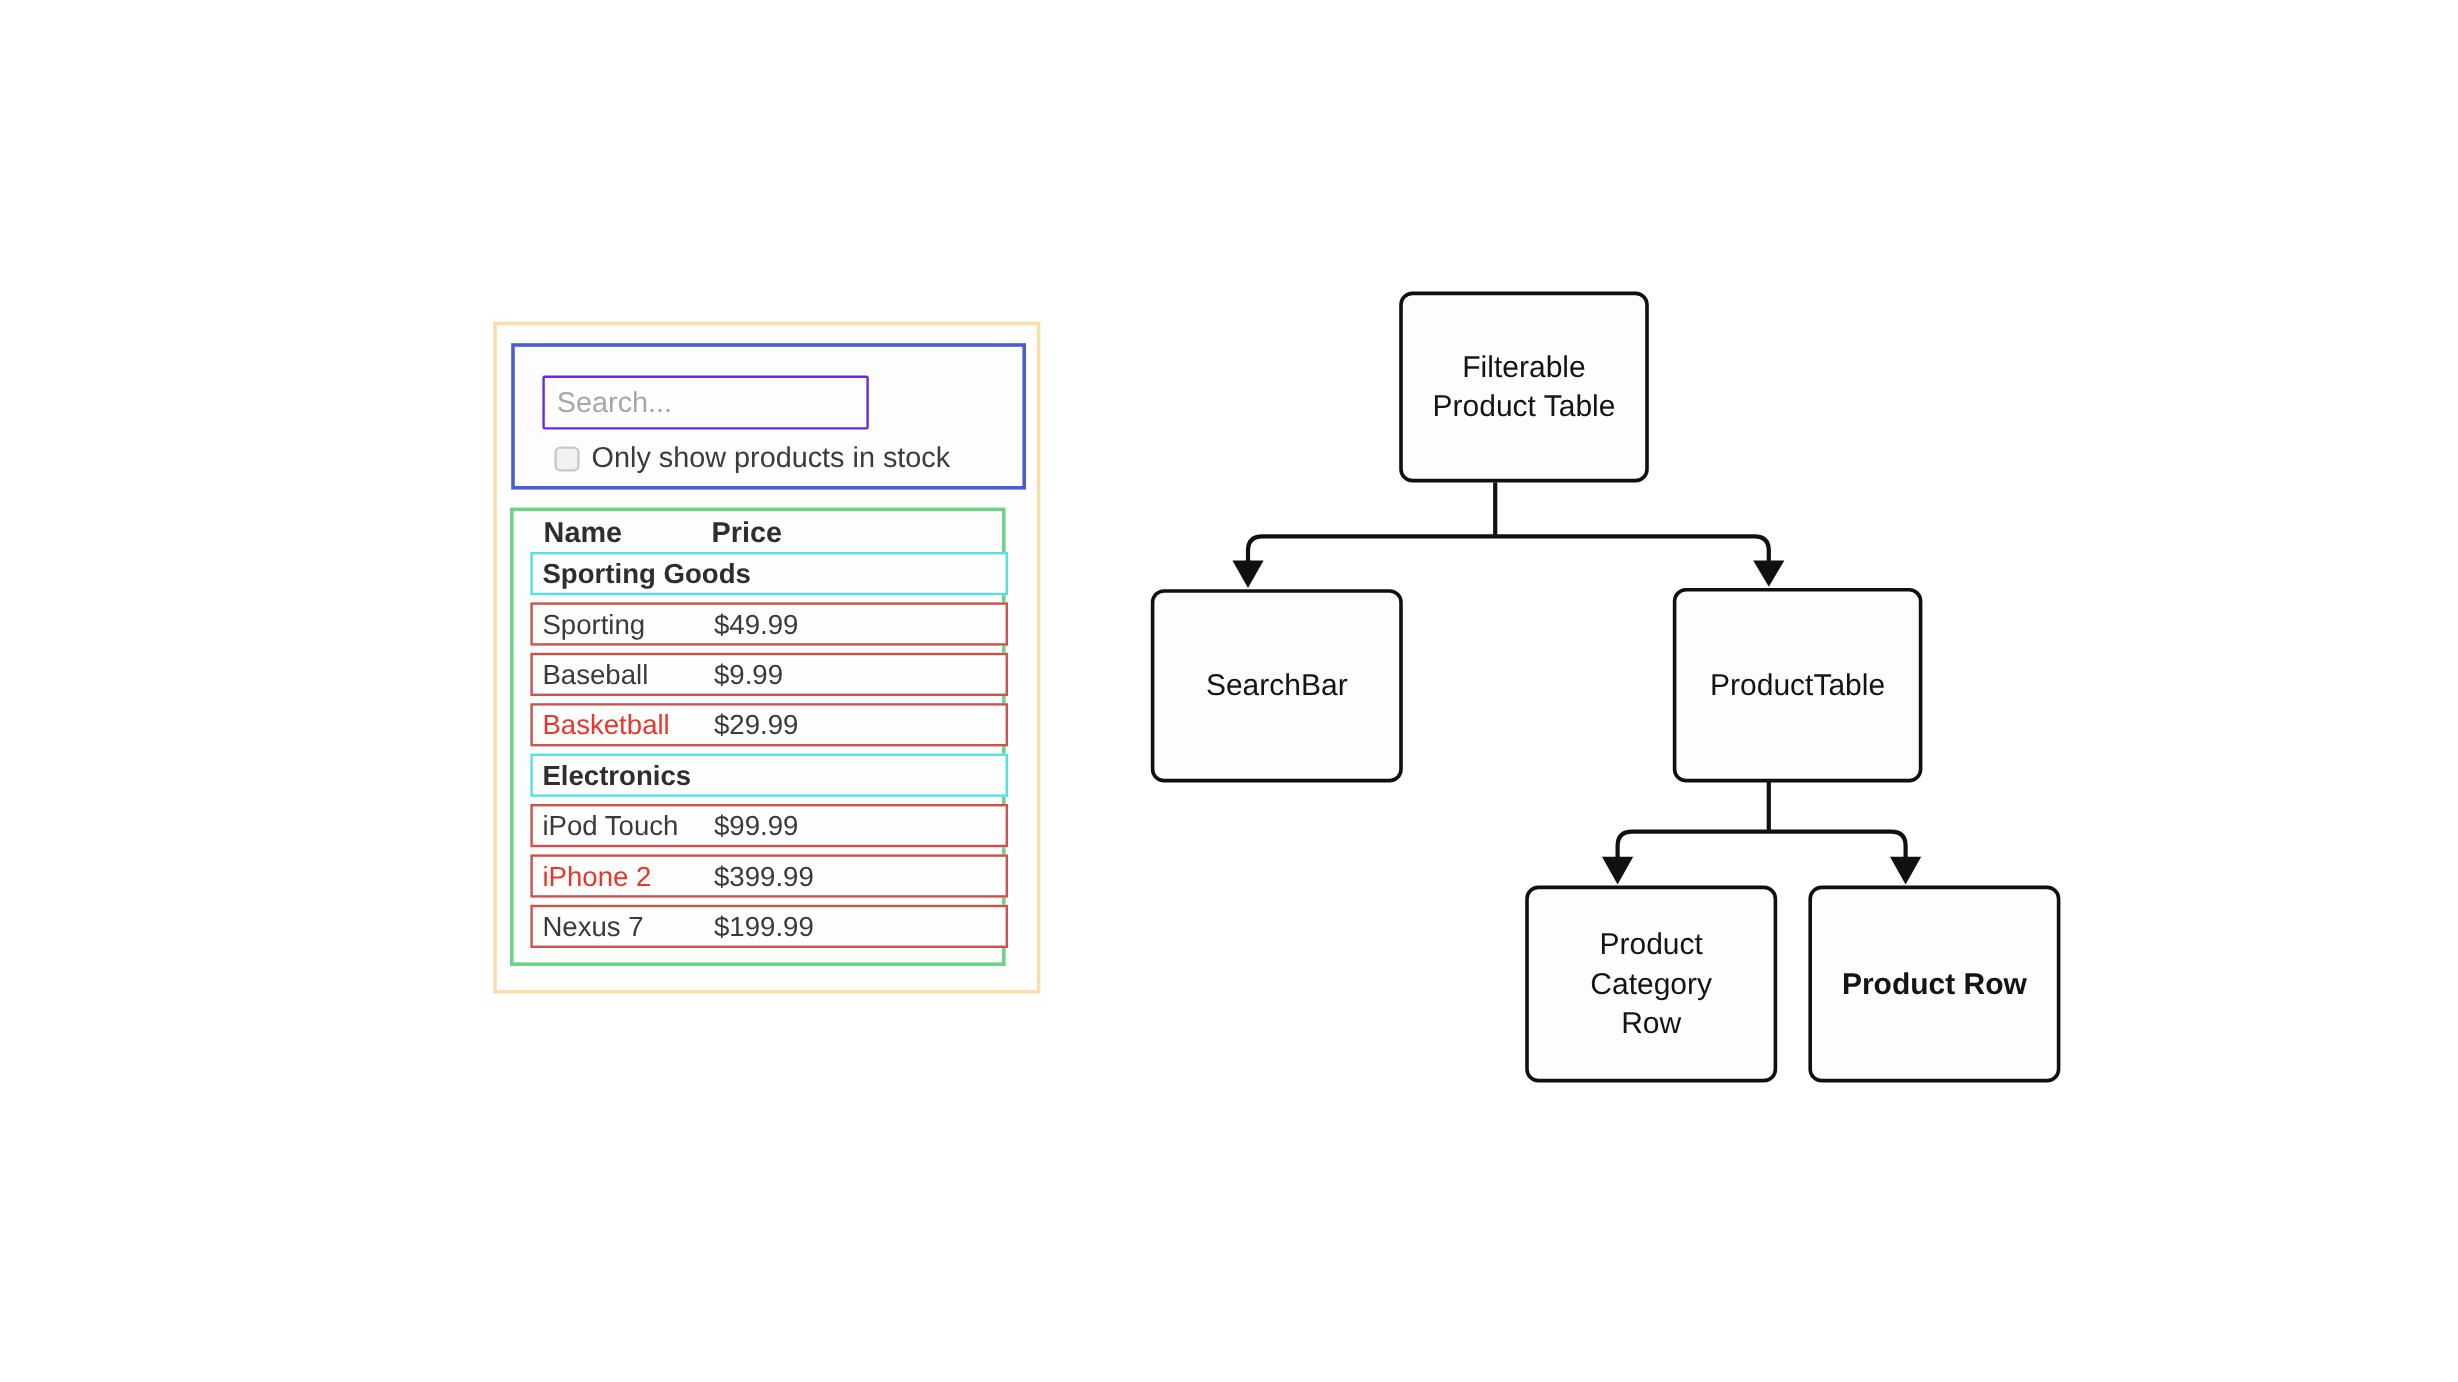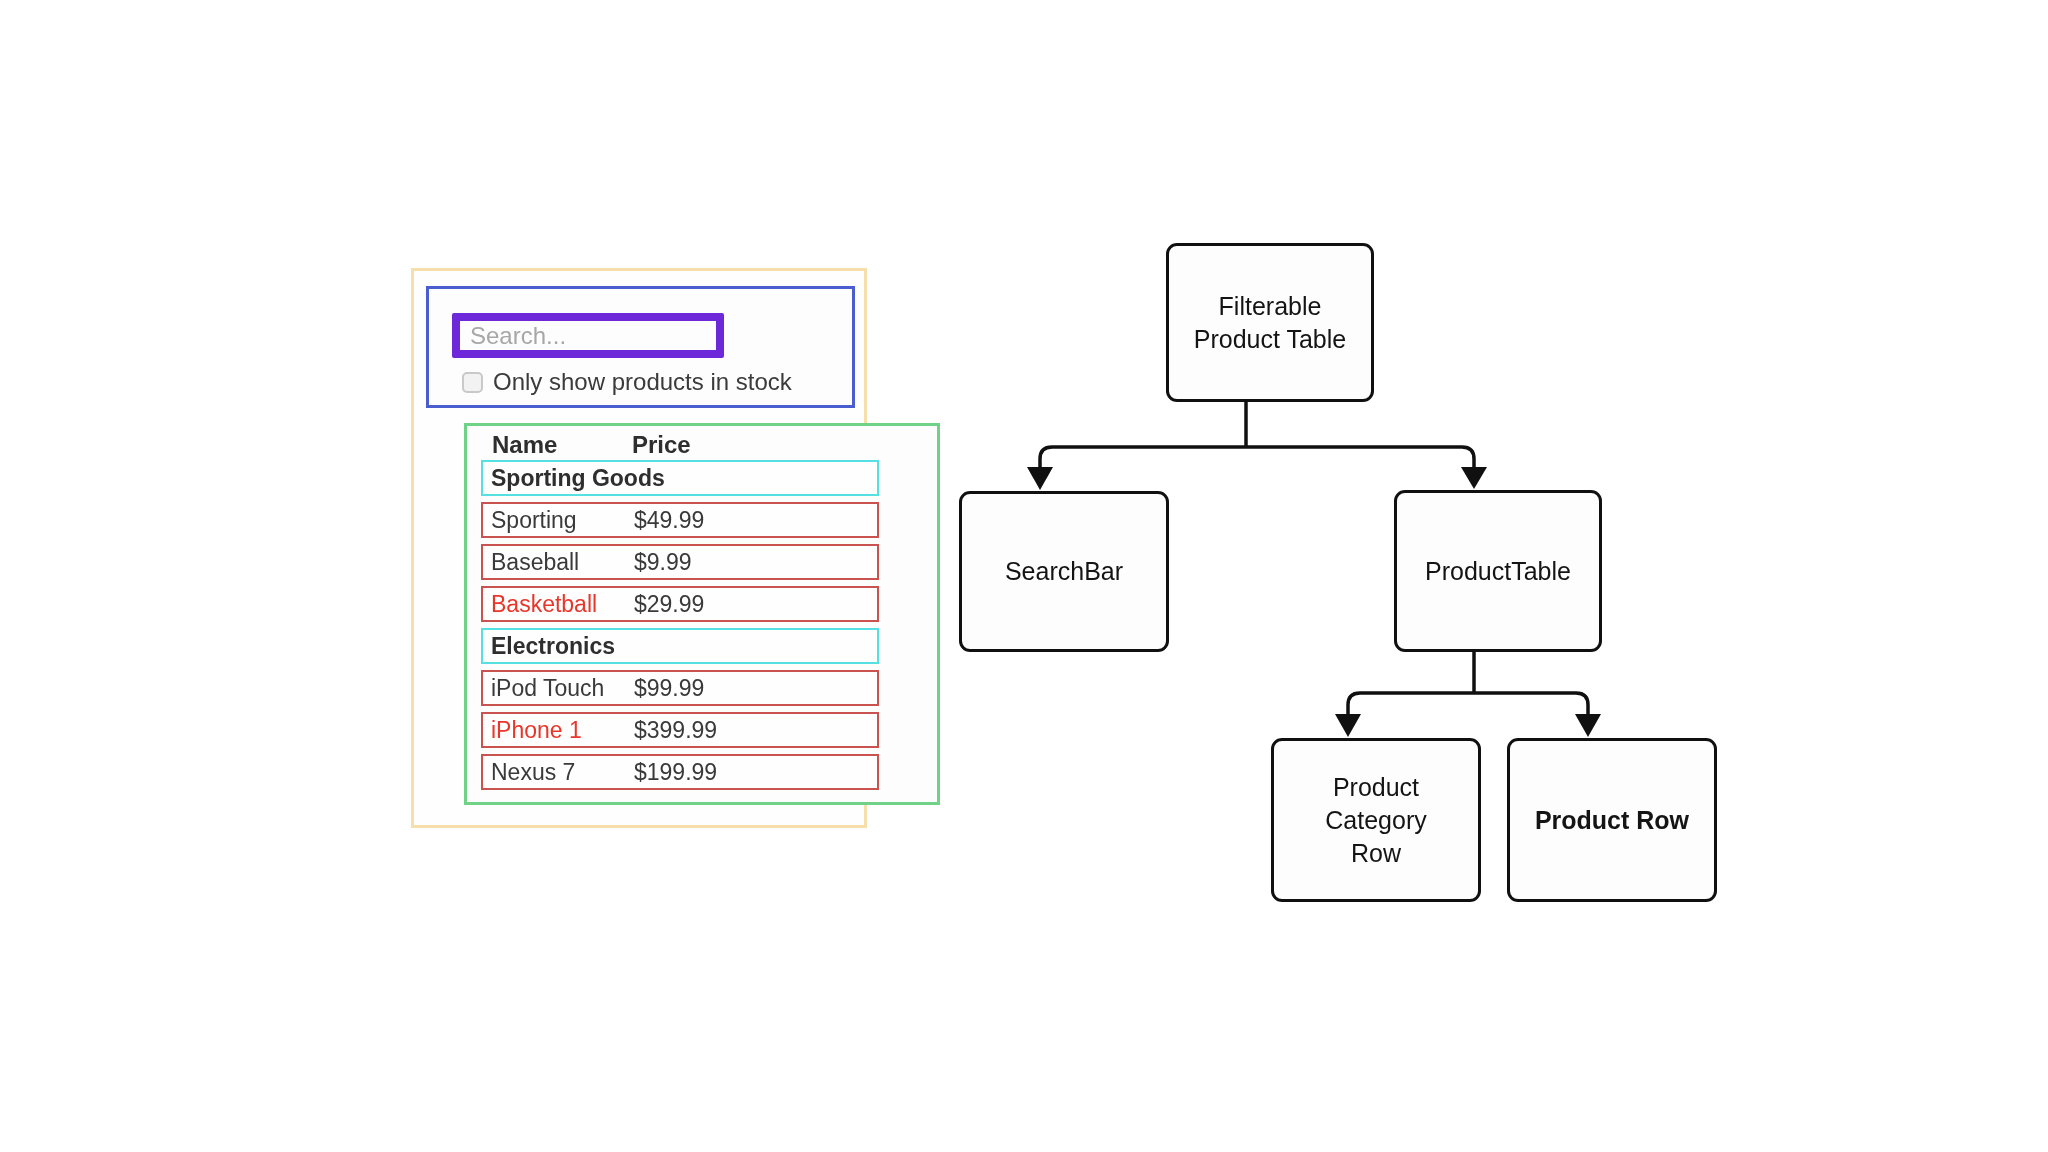--- a/index.html
+++ b/index.html
@@ -11,36 +11,36 @@
   #mockup{
     position:absolute;left:411px;top:268px;width:456px;height:560px;
     border:3px solid #f7dfab;background:#fefefe;box-sizing:border-box;
   }
   .search-panel{
     position:absolute;left:12px;top:15px;width:429px;height:122px;
     border:3px solid #4a5ecf;background:#fdfdfd;box-sizing:border-box;
   }
   .search-input{
     position:absolute;left:23px;top:24px;width:272px;height:45px;
-    border:8px solid #6d28d9;border-radius:2px;background:#fdfdfd;
+    border:2px solid #6d28d9;border-radius:2px;background:#fdfdfd;
     font-family:"Liberation Sans", sans-serif;font-size:24px;color:#4c1d95;
     padding:0 10px;box-sizing:border-box;outline:none;
   }
   .search-input::placeholder{color:#a7a7a7;}
   .checkbox-row{
     position:absolute;left:18px;top:79px;display:flex;align-items:center;gap:10px;padding-left:15px;
   }
   .checkbox{
     width:21px;height:21px;border:2px solid #c9c9c9;border-radius:5px;
     background:#f2f2f2;box-sizing:border-box;
   }
   .checkbox-label{font-size:24px;color:#3b3b3b;white-space:nowrap;}
   .table-panel{
-    position:absolute;left:11px;top:152px;width:476px;height:382px;
-    border:3px solid #6fd287;background:#fdfdfd;box-sizing:border-box;margin-left:39px;
+    position:absolute;left:11px;top:152px;width:413px;height:382px;
+    border:3px solid #6fd287;background:#fdfdfd;box-sizing:border-box;
   }
   .thead{
     position:absolute;left:25px;top:3px;height:32px;line-height:32px;
     display:flex;font-weight:bold;font-size:24px;color:#2e2e2e;
   }
   .thead .col-name{width:140px;}
   .rows{position:absolute;left:14px;top:34px;width:398px;}
   .row{
     box-sizing:border-box;height:36px;margin-bottom:6px;background:#fefefe;
     display:flex;align-items:center;padding-left:8px;font-size:23px;color:#3a3a3a;
@@ -101,21 +101,21 @@
       </div>
       <div class="row cat">
         <span class="name">Electronics</span>
         <span class="price"></span>
       </div>
       <div class="row prod">
         <span class="name">iPod Touch</span>
         <span class="price">$99.99</span>
       </div>
       <div class="row prod">
-        <span class="name oos">iPhone 1</span>
+        <span class="name oos">iPhone 2</span>
         <span class="price">$399.99</span>
       </div>
       <div class="row prod">
         <span class="name">Nexus 7</span>
         <span class="price">$199.99</span>
       </div>
     </div>
   </div>
 </div>
 

